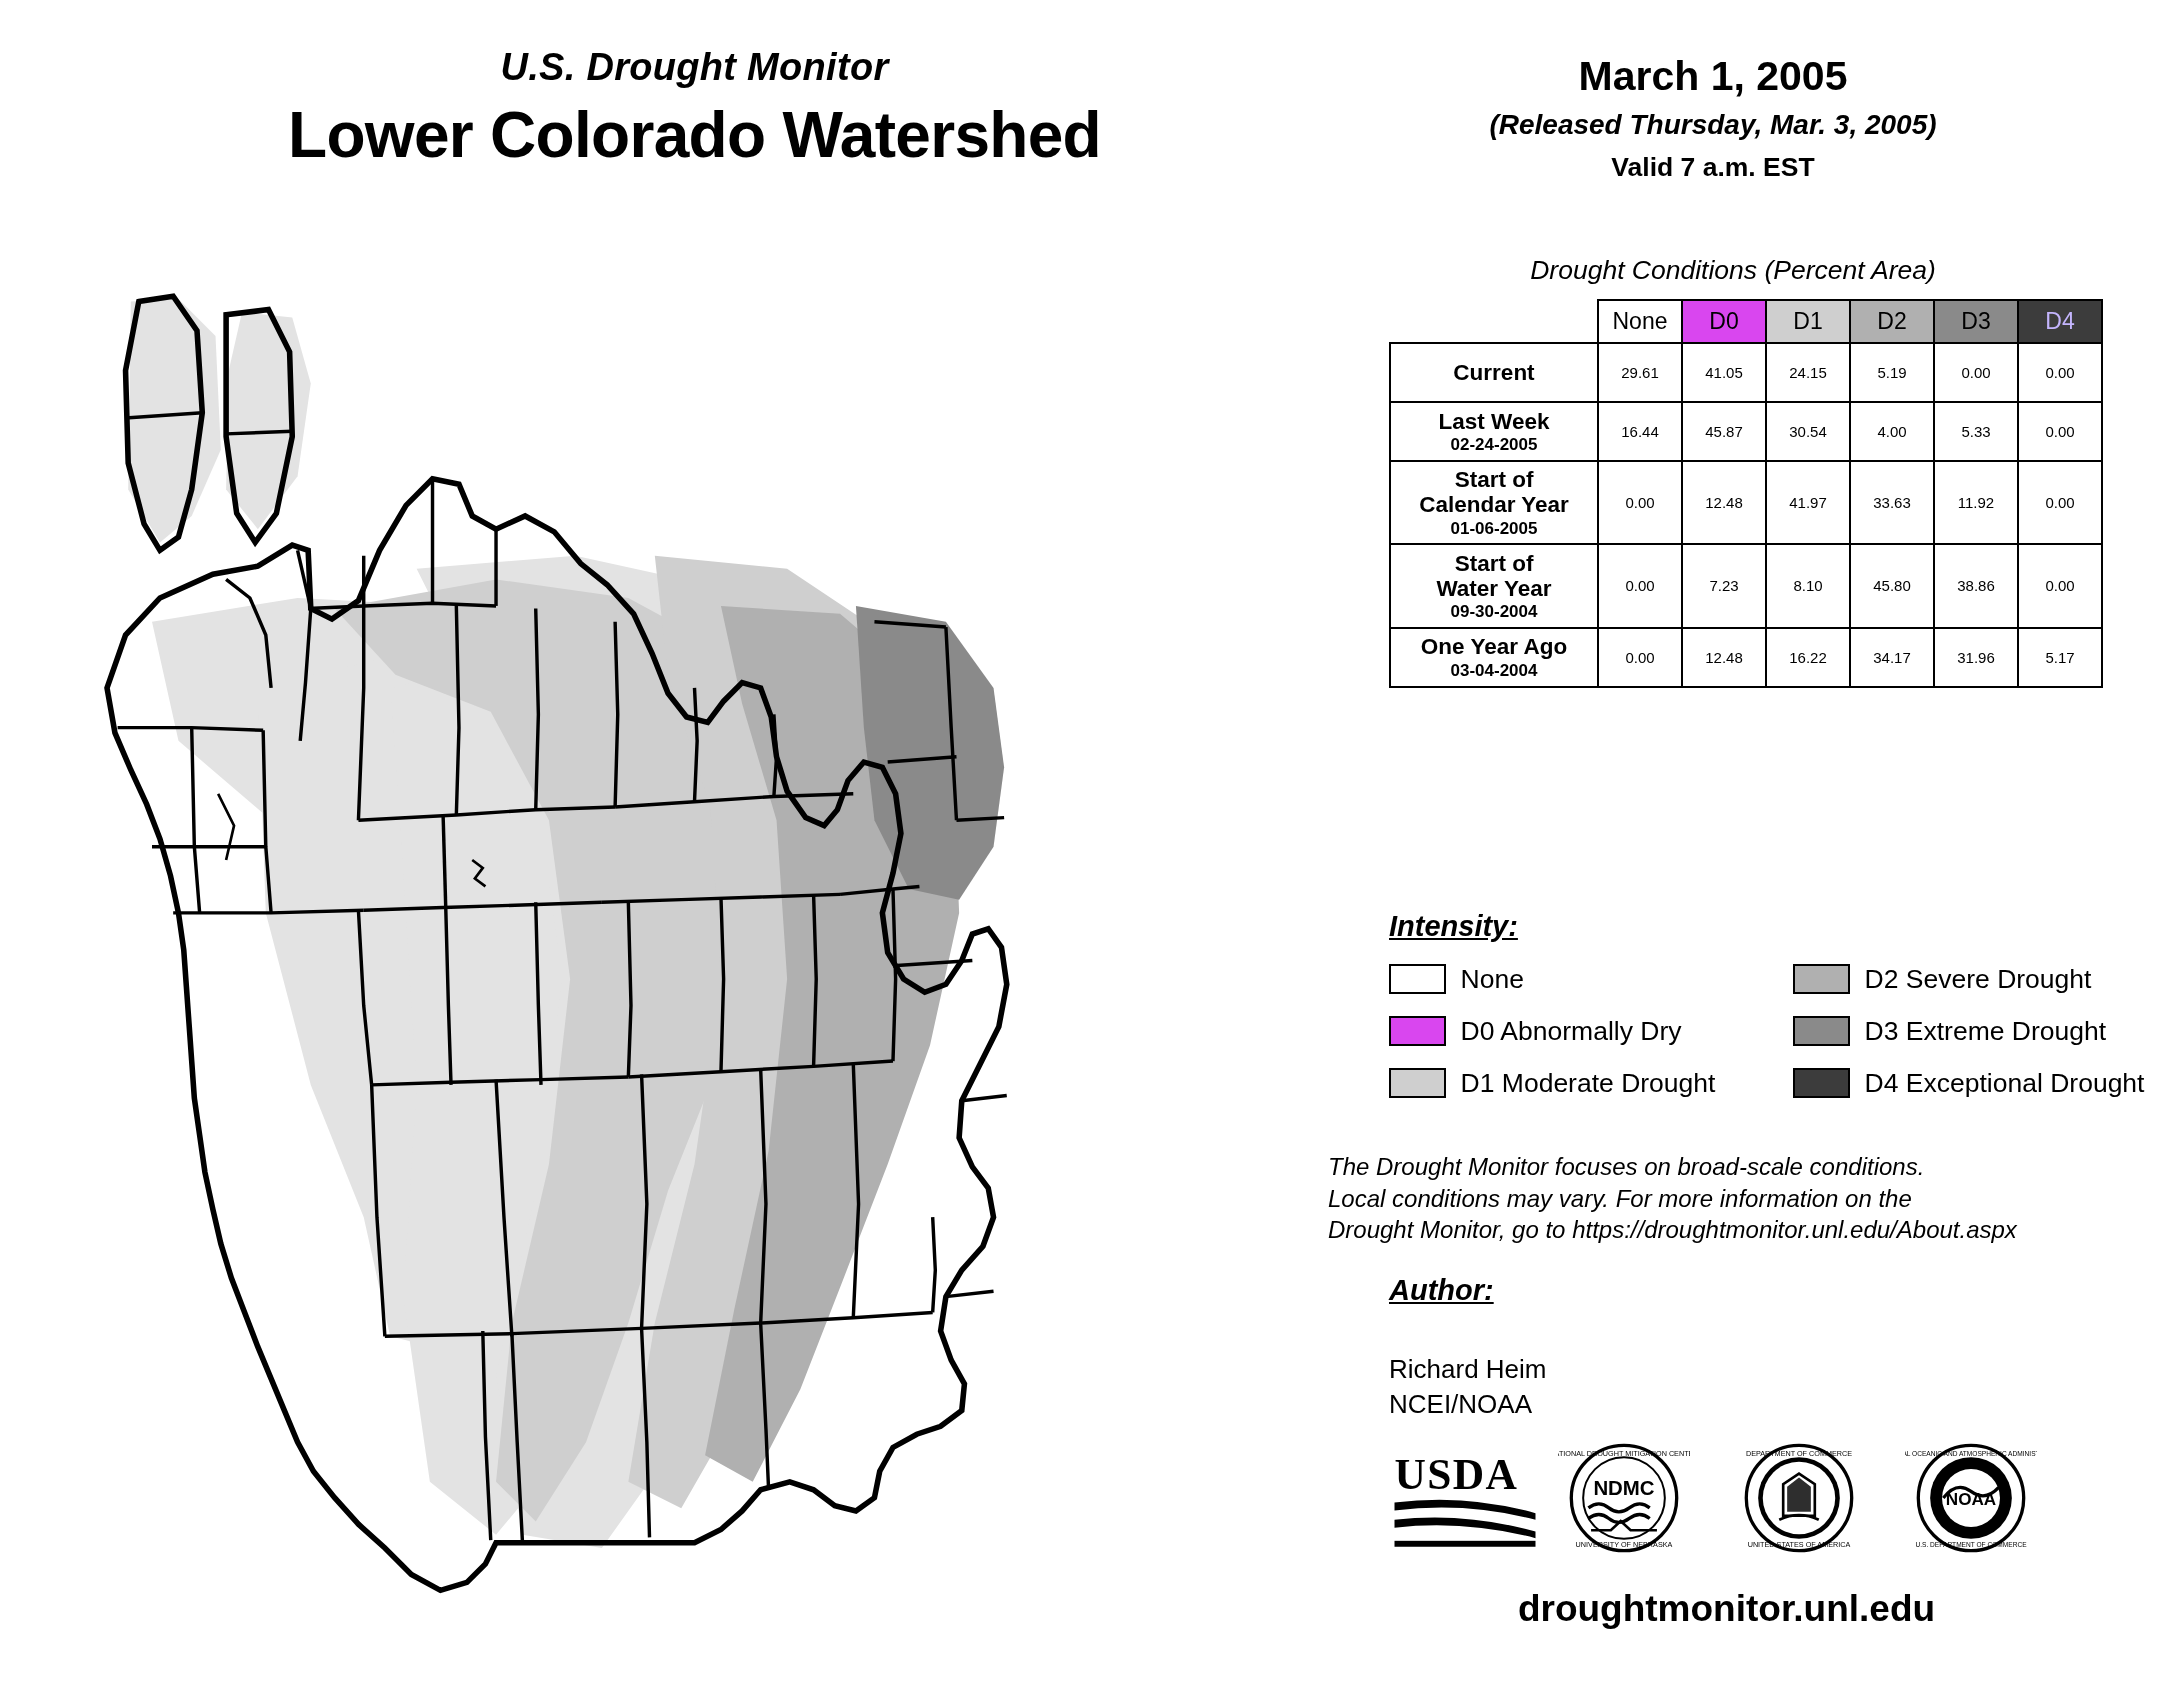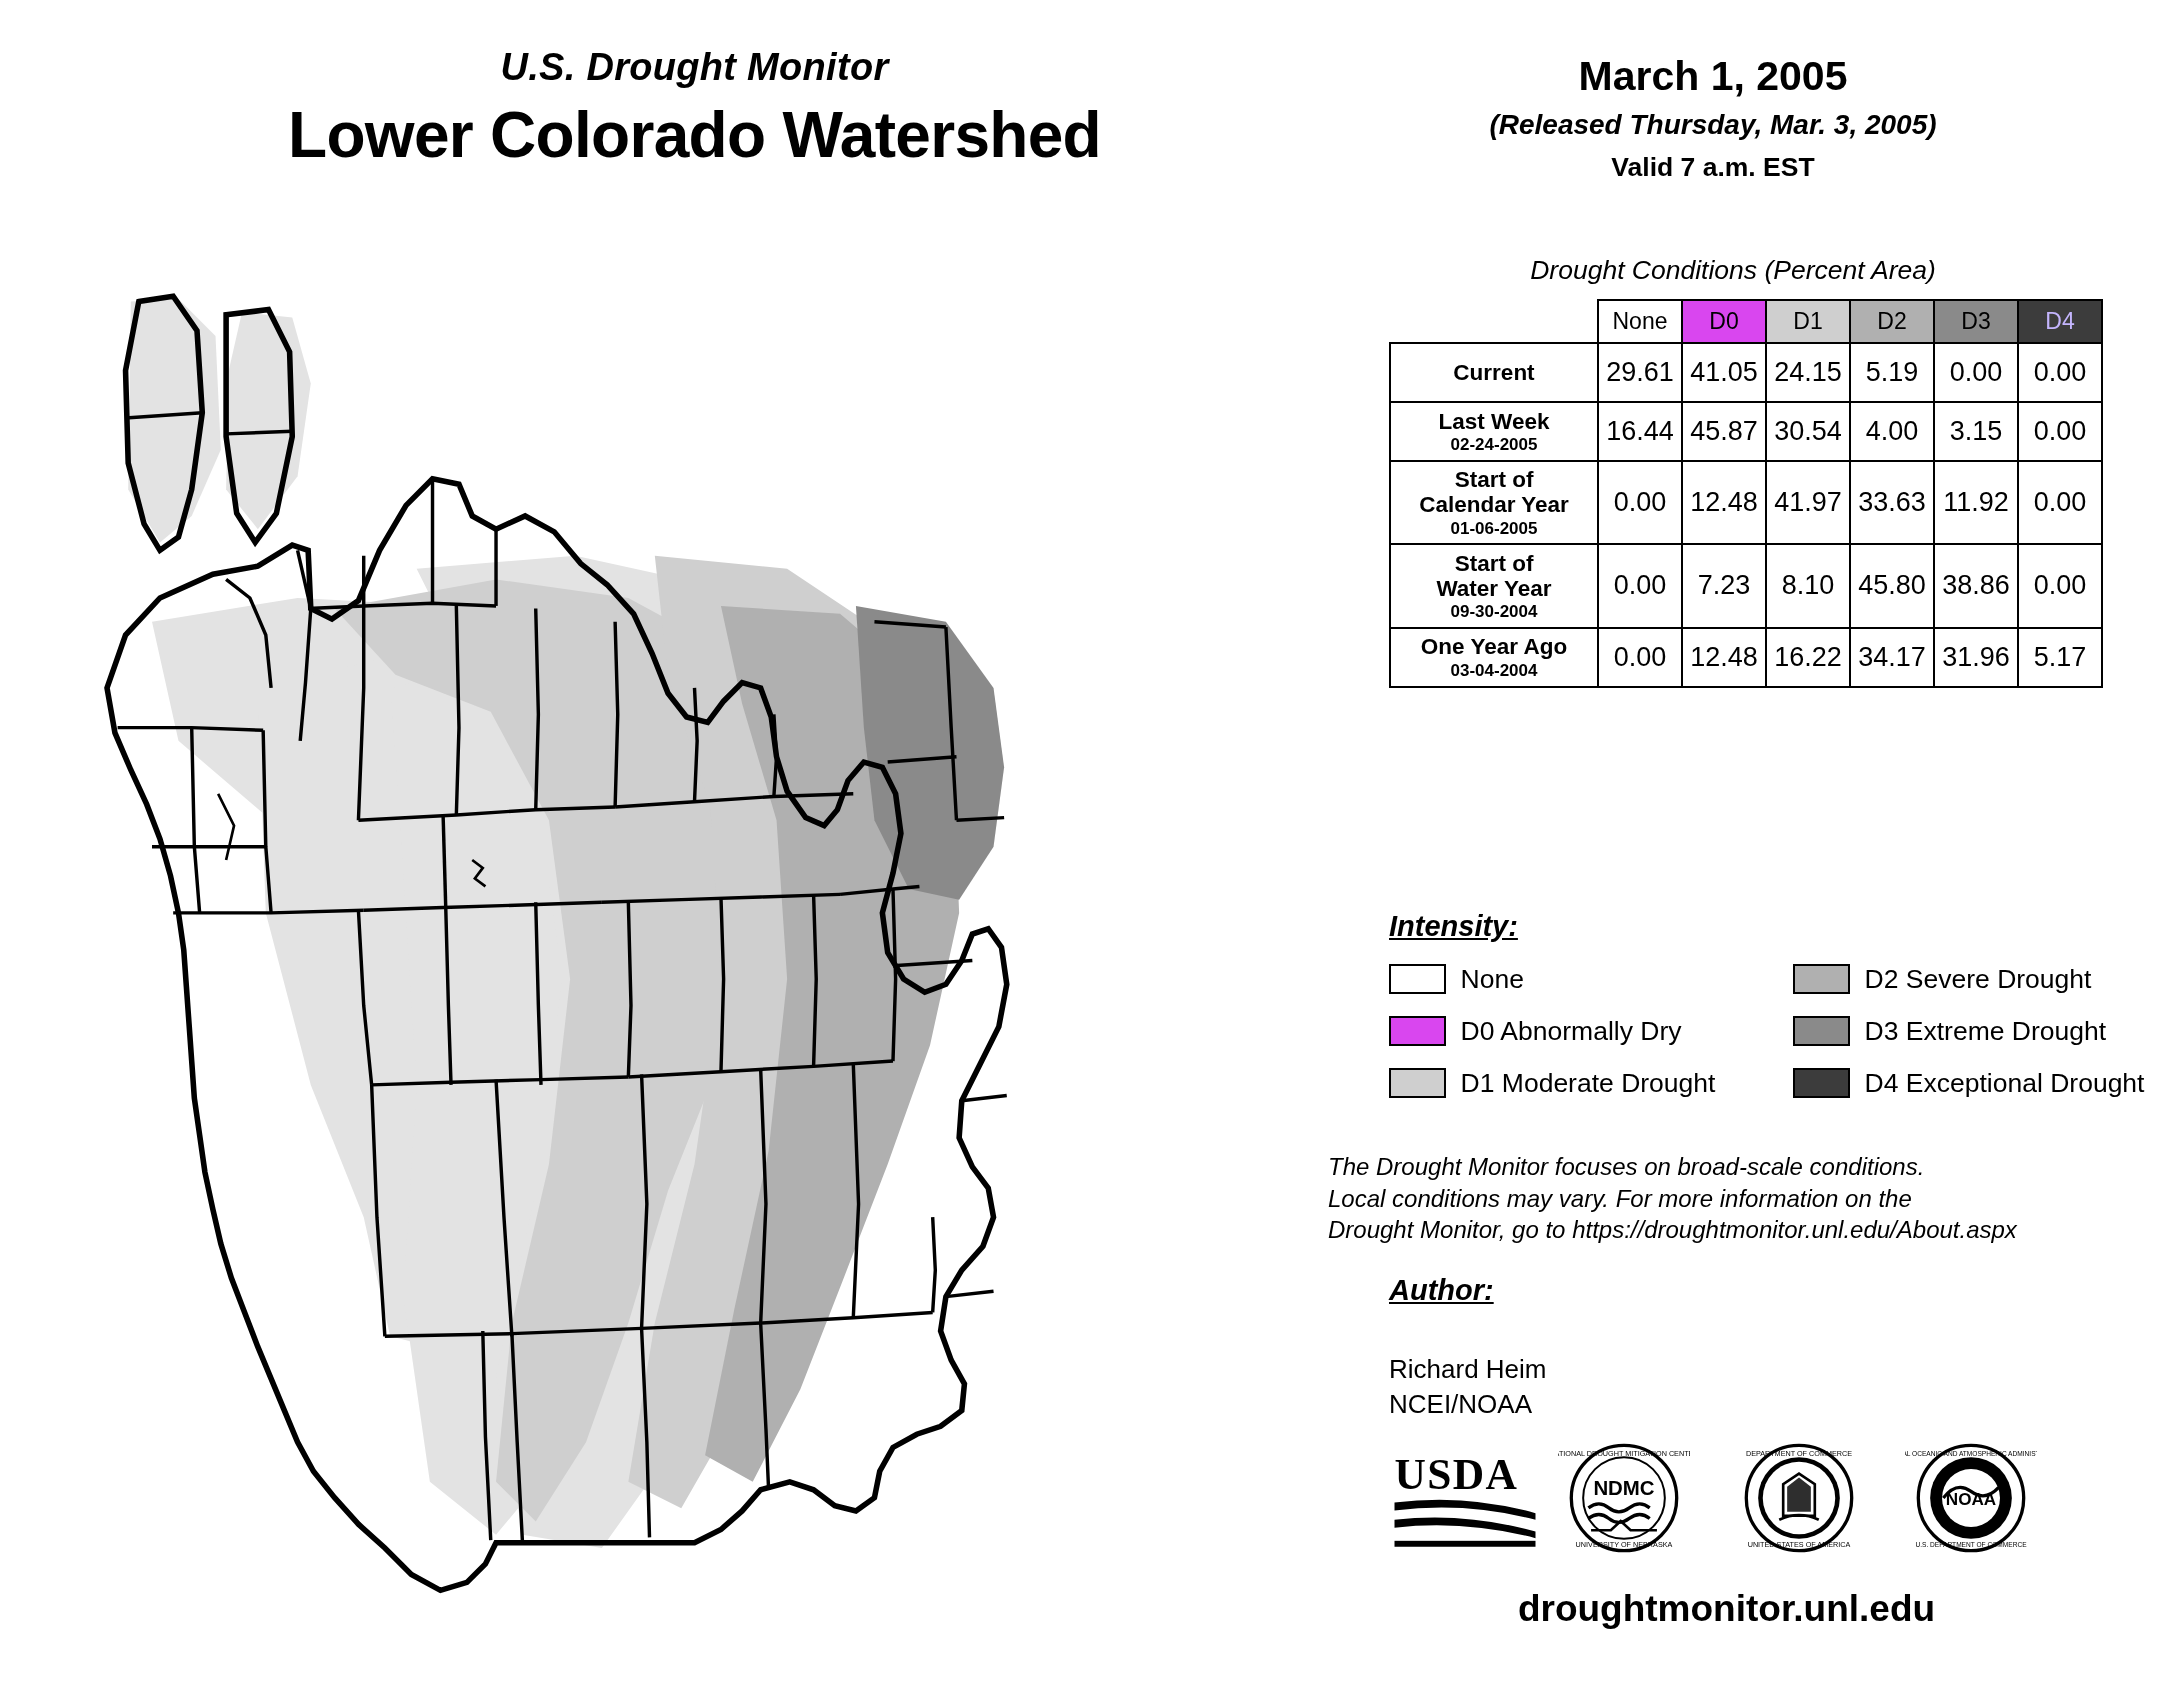--- a/index.html
+++ b/index.html
@@ -108,21 +108,21 @@
   }
   table.dm td.rowlab .sub {
     display: block;
     font-size: 17px;
     font-weight: bold;
     margin-top: 1.3px;
   }
   table.dm td.val {
     width: 82px;
     height: 57px;
-    font-size: 27px;
+    font-size: 15px;
   }
   .c-none { background: #ffffff; }
   .c-d0 { background: #d946ef; }
   .c-d1 { background: #cfcfcf; }
   .c-d2 { background: #b0b0b0; }
   .c-d3 { background: #8a8a8a; }
   .c-d4 { background: #3c3c3c; color: #c4b5fd; }
 
   
   .intensity-title {
@@ -274,21 +274,21 @@
       </tr>
       <tr>
         <td class="rowlab">
           <span>Last Week</span>
           <span class="sub">02-24-2005</span>
         </td>
         <td class="val">16.44</td>
         <td class="val">45.87</td>
         <td class="val">30.54</td>
         <td class="val">4.00</td>
-        <td class="val">3.15</td>
+        <td class="val">5.33</td>
         <td class="val">0.00</td>
       </tr>
       <tr>
         <td class="rowlab">
           <span class="two-line">Start of<br>Calendar Year</span>
           <span class="sub">01-06-2005</span>
         </td>
         <td class="val">0.00</td>
         <td class="val">12.48</td>
         <td class="val">41.97</td>

